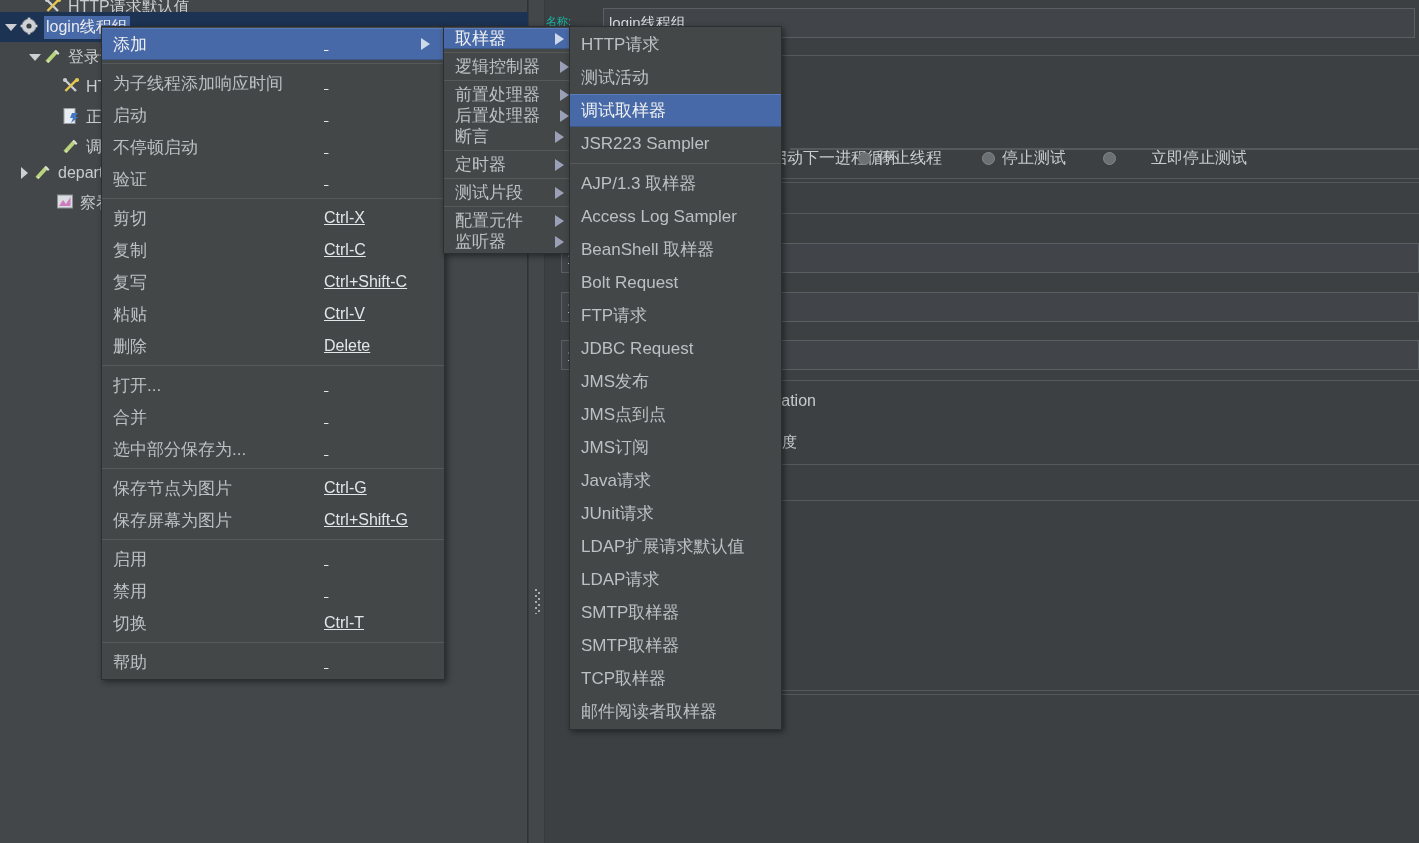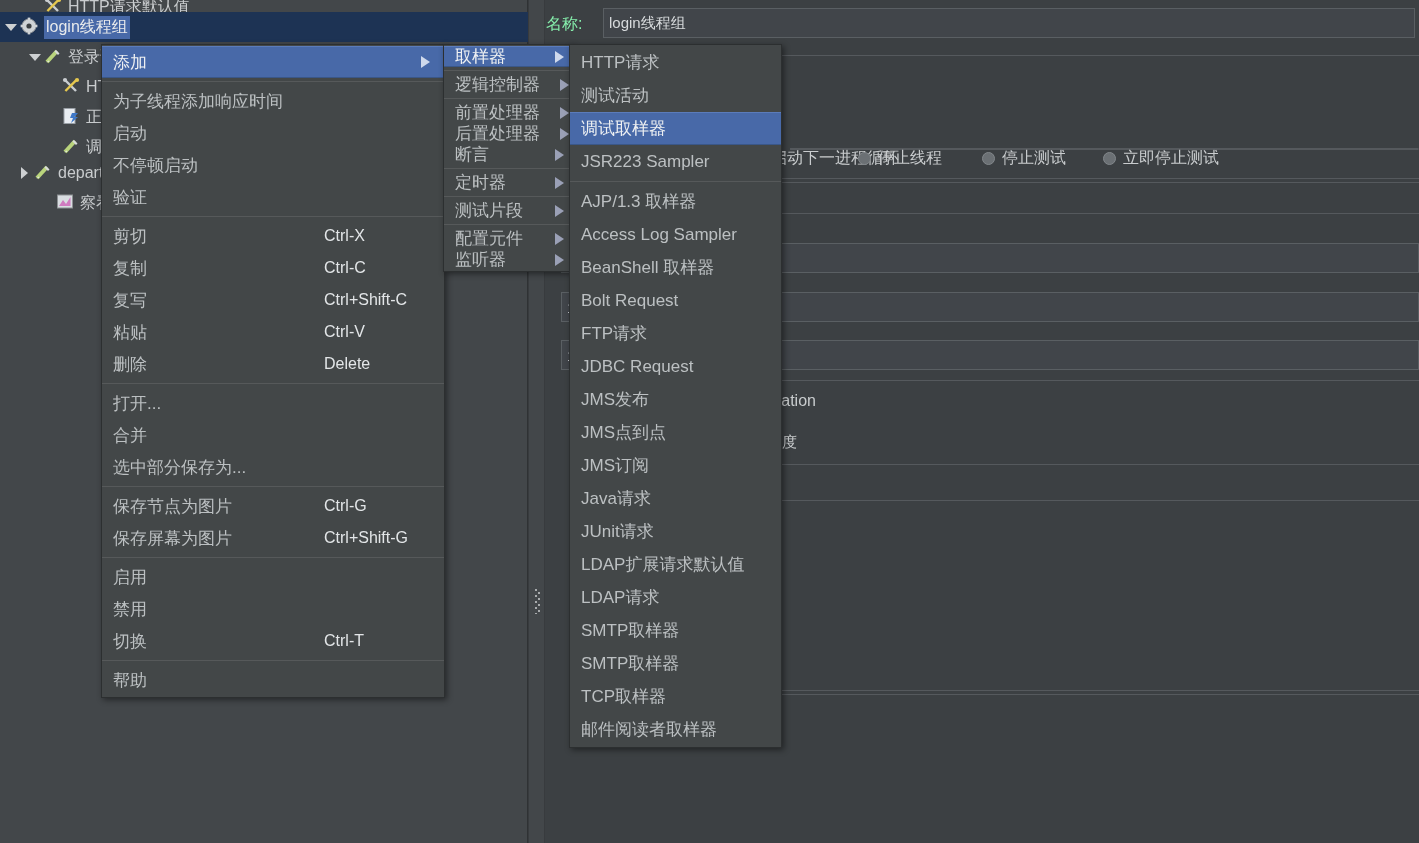--- a/index.html
+++ b/index.html
@@ -65,21 +65,21 @@
   .tico { width: 20px; height: 20px; margin-right: 4px; flex: 0 0 auto; position: relative; }
 
   
   .right-panel {
     position: absolute; left: 545px; top: 0;
     width: 874px; height: 843px;
     background: #3c4043;
   }
   .rp-label {
     position: absolute;
-    font-size: 16px; color: #86efac;
+    font-size: 11px; color: #14b8a6;
     white-space: nowrap;
   }
   .rp-field {
     position: absolute;
     background: #41454a;
     border: 1px solid #5a5f63;
     color: #d7dadc;
     font-size: 15px;
     padding: 2px 5px;
     display: flex; align-items: center;
@@ -129,38 +129,38 @@
   }
 
   
   .menu {
     position: absolute;
     background: #434748;
     border: 1px solid #2c2f30;
     box-shadow: 2px 2px 6px rgba(0,0,0,.45);
     padding: 1px 0;
     z-index: 50;
-    margin-top: 18px;
   }
   .mi {
     position: relative;
     display: flex; align-items: center;
     height: 32px;
     padding: 0 14px 0 11px;
     font-size: 17px;
     color: #bcc0c2;
     white-space: nowrap;
     cursor: default;
   }
   .mi .lbl { flex: 1 1 auto; }
   .mi .accel {
     color: #e3e6e8;
     font-size: 16px;
     margin-left: 26px;
     text-align: left;
+    text-decoration: underline;
   }
   .mi.sel {
     background: #4869a8;
     color: #eef0f2;
     border-top: 1px solid #5b7cbb;
     border-bottom: 1px solid #3a5788;
   }
   .mi.sel .accel { color: #f2f4f6; }
   .arrow {
     width: 0; height: 0; flex: 0 0 auto;
@@ -296,21 +296,21 @@
       <span>启动下一进程循环</span>
     </div>
     <div class="radio" style="left:313px; top:148px;">
       <span class="dot"></span>
       <span>停止线程</span>
     </div>
     <div class="radio" style="left:437px; top:148px;">
       <span class="dot"></span>
       <span>停止测试</span>
     </div>
-    <div class="radio" style="left:558px; top:148px;">
+    <div class="radio" style="left:558px; top:148px;gap:28px;">
       <span class="dot"></span>
       <span>立即停止测试</span>
     </div>
 
     <div class="rp-hr" style="left:0px; top:178px; width:874px;"></div>
     <div class="rp-hr" style="left:16px; top:182px; width:858px;"></div>
     <div class="rp-hr" style="left:16px; top:213px; width:858px;"></div>
 
     <div class="rp-field" style="left:16px; top:243px; width:858px; height:30px;">
       <span>1</span>

